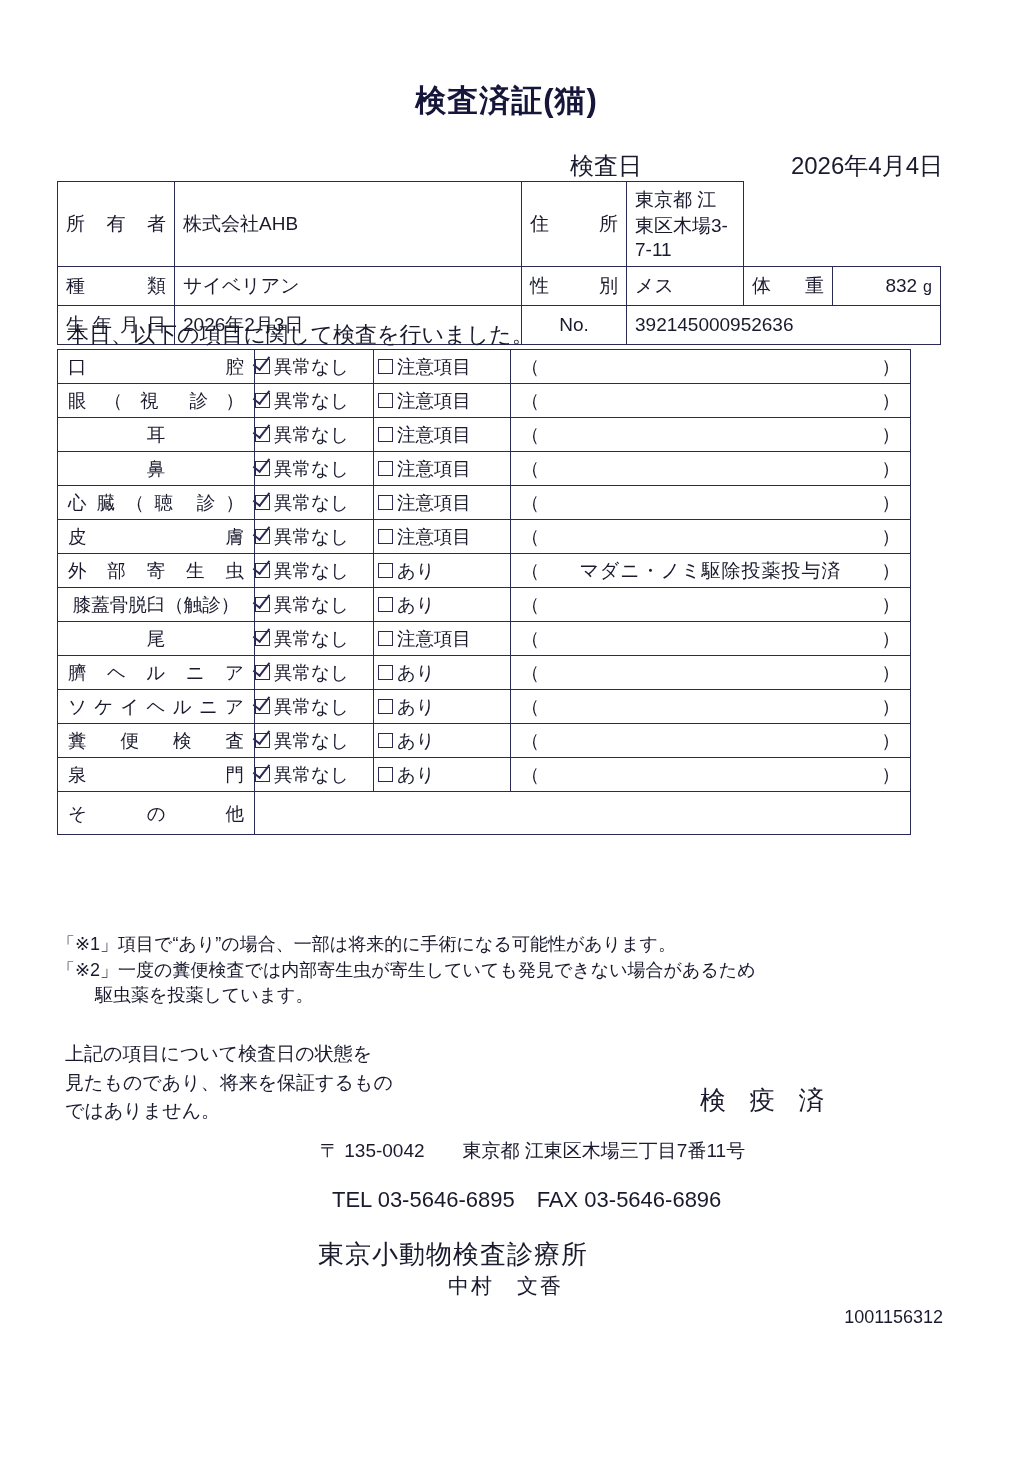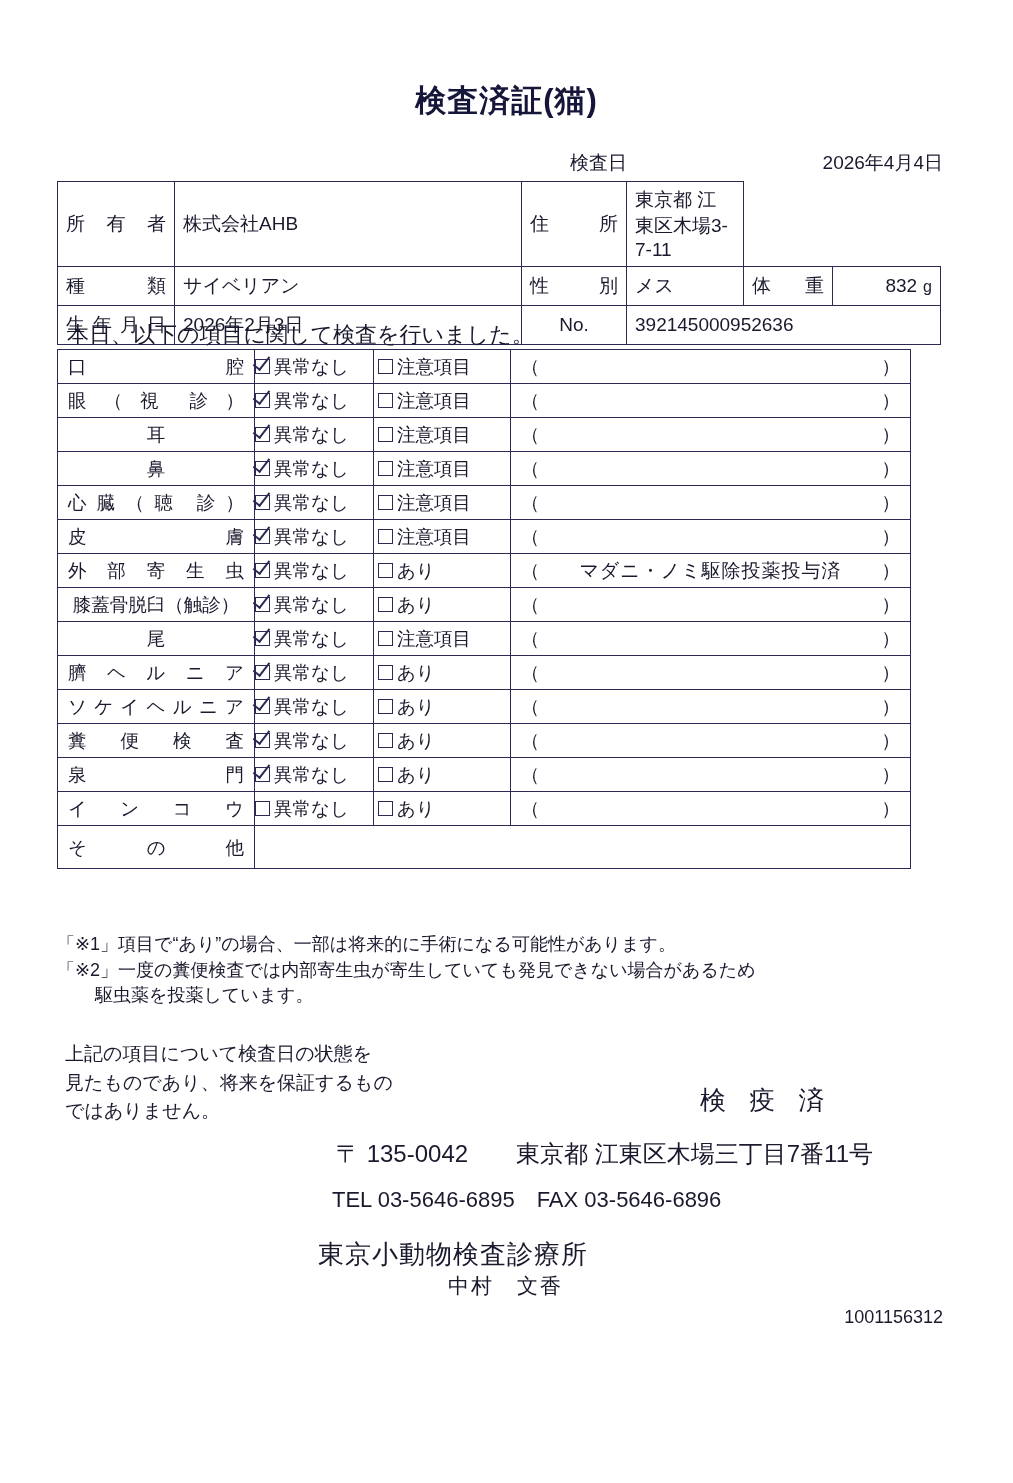--- a/index.html
+++ b/index.html
@@ -35,21 +35,21 @@
     color: #15163a;
   }
 
   
   .exam-date-row {
     position: absolute;
     top: 150px;
     left: 0;
     width: 1013px;
     height: 26px;
-    font-size: 19px;
+    font-size: 24px;
   }
   .exam-date-label {
     position: absolute;
     left: 570px;
     top: 0;
   }
   .exam-date-value {
     position: absolute;
     right: 70px;
     top: 0;
@@ -193,23 +193,23 @@
     left: 700px;
     top: 1083px;
     font-size: 26px;
     letter-spacing: 8px;
     font-weight: normal;
   }
 
   
   .addr {
     position: absolute;
-    left: 336px;
+    left: 320px;
     top: 1138px;
-    font-size: 24px;
+    font-size: 19px;
     white-space: nowrap;
   }
   .tel {
     position: absolute;
     left: 332px;
     top: 1185px;
     font-size: 22px;
     font-family: "Liberation Sans", sans-serif;
     white-space: nowrap;
   }
@@ -431,32 +431,20 @@
           <td class="c-ok"><span class="box checked"></span><span>異常なし</span></td>
           <td class="c-alt"><span class="box"></span><span>あり</span></td>
           <td class="c-paren">
             <div class="paren-wrap">
               <span>（</span>
               <span class="paren-txt"></span>
               <span>）</span>
             </div>
           </td>
         </tr>
-        <tr>
-          <td class="c-name">イ ン コ ウ</td>
-          <td class="c-ok"><span class="box"></span><span>異常なし</span></td>
-          <td class="c-alt"><span class="box"></span><span>あり</span></td>
-          <td class="c-paren">
-            <div class="paren-wrap">
-              <span>（</span>
-              <span class="paren-txt"></span>
-              <span>）</span>
-            </div>
-          </td>
-        </tr>
         <tr class="other-row">
           <td class="c-name">そ　の　他</td>
           <td colspan="3"></td>
         </tr>
       </tbody>
   </table>
 
   <div class="footnotes">
     <div>「※1」項目で“あり”の場合、一部は将来的に手術になる可能性があります。</div>
     <div>「※2」一度の糞便検査では内部寄生虫が寄生していても発見できない場合があるため</div>

